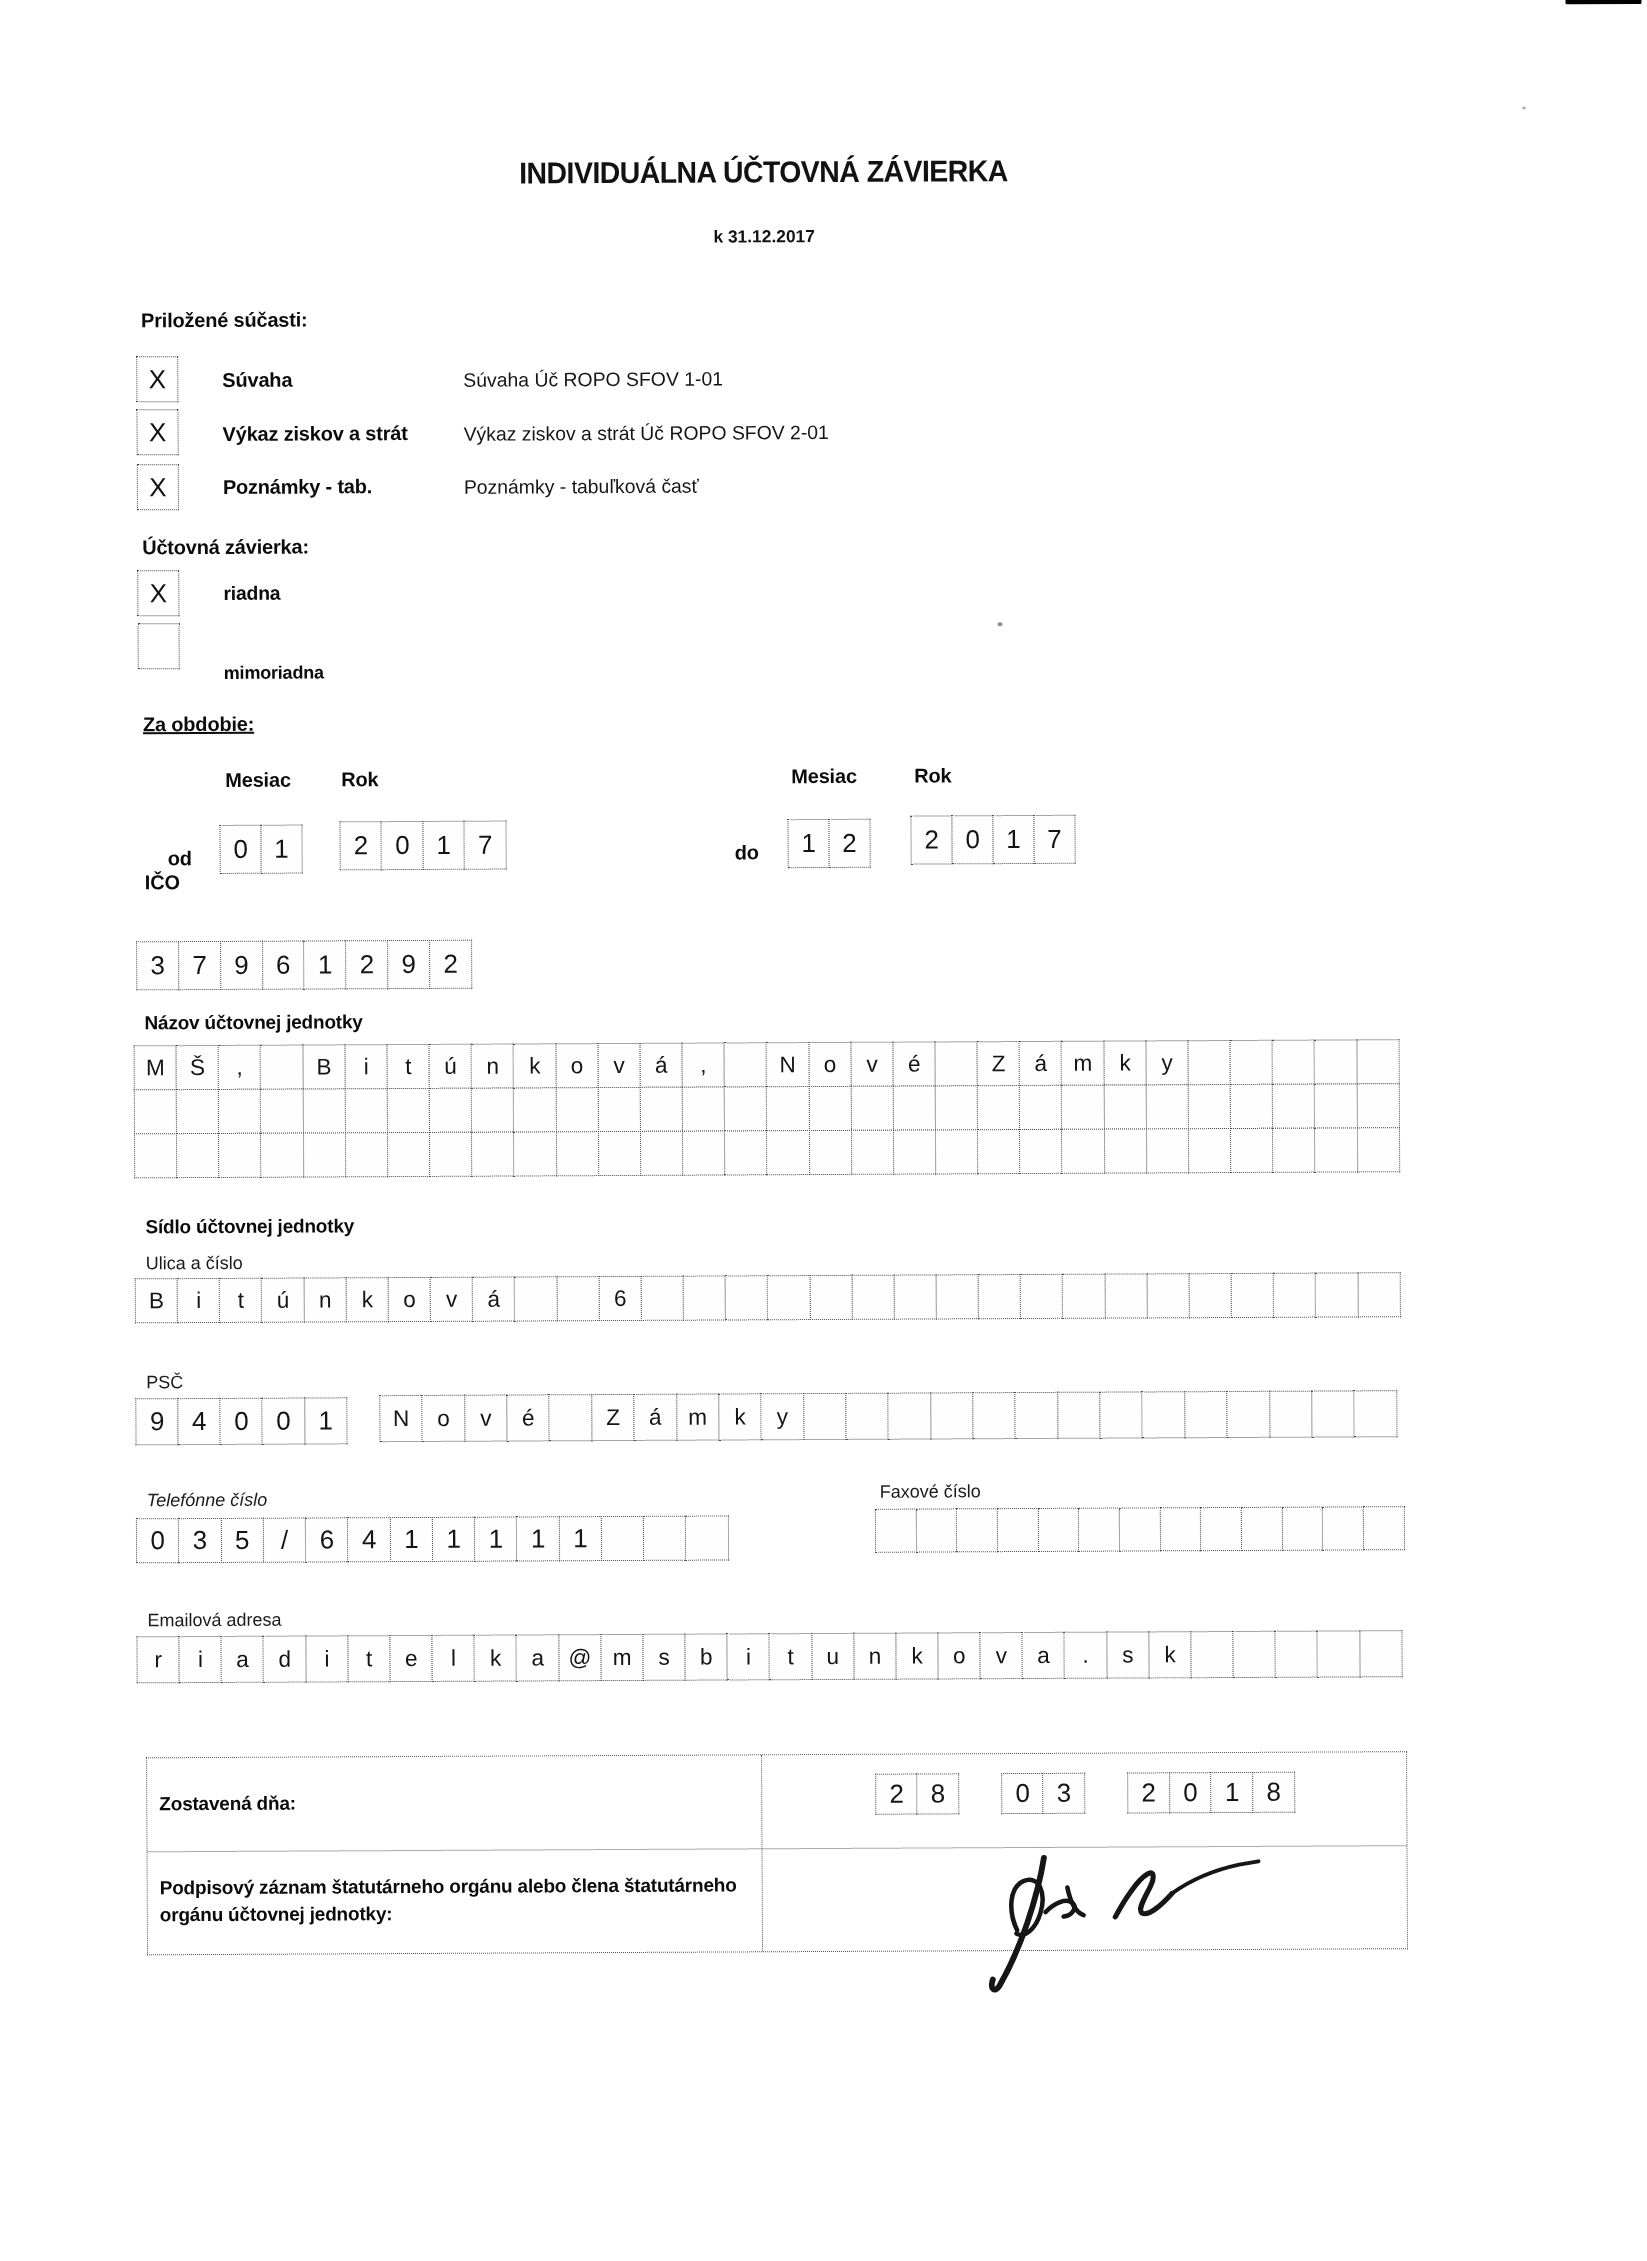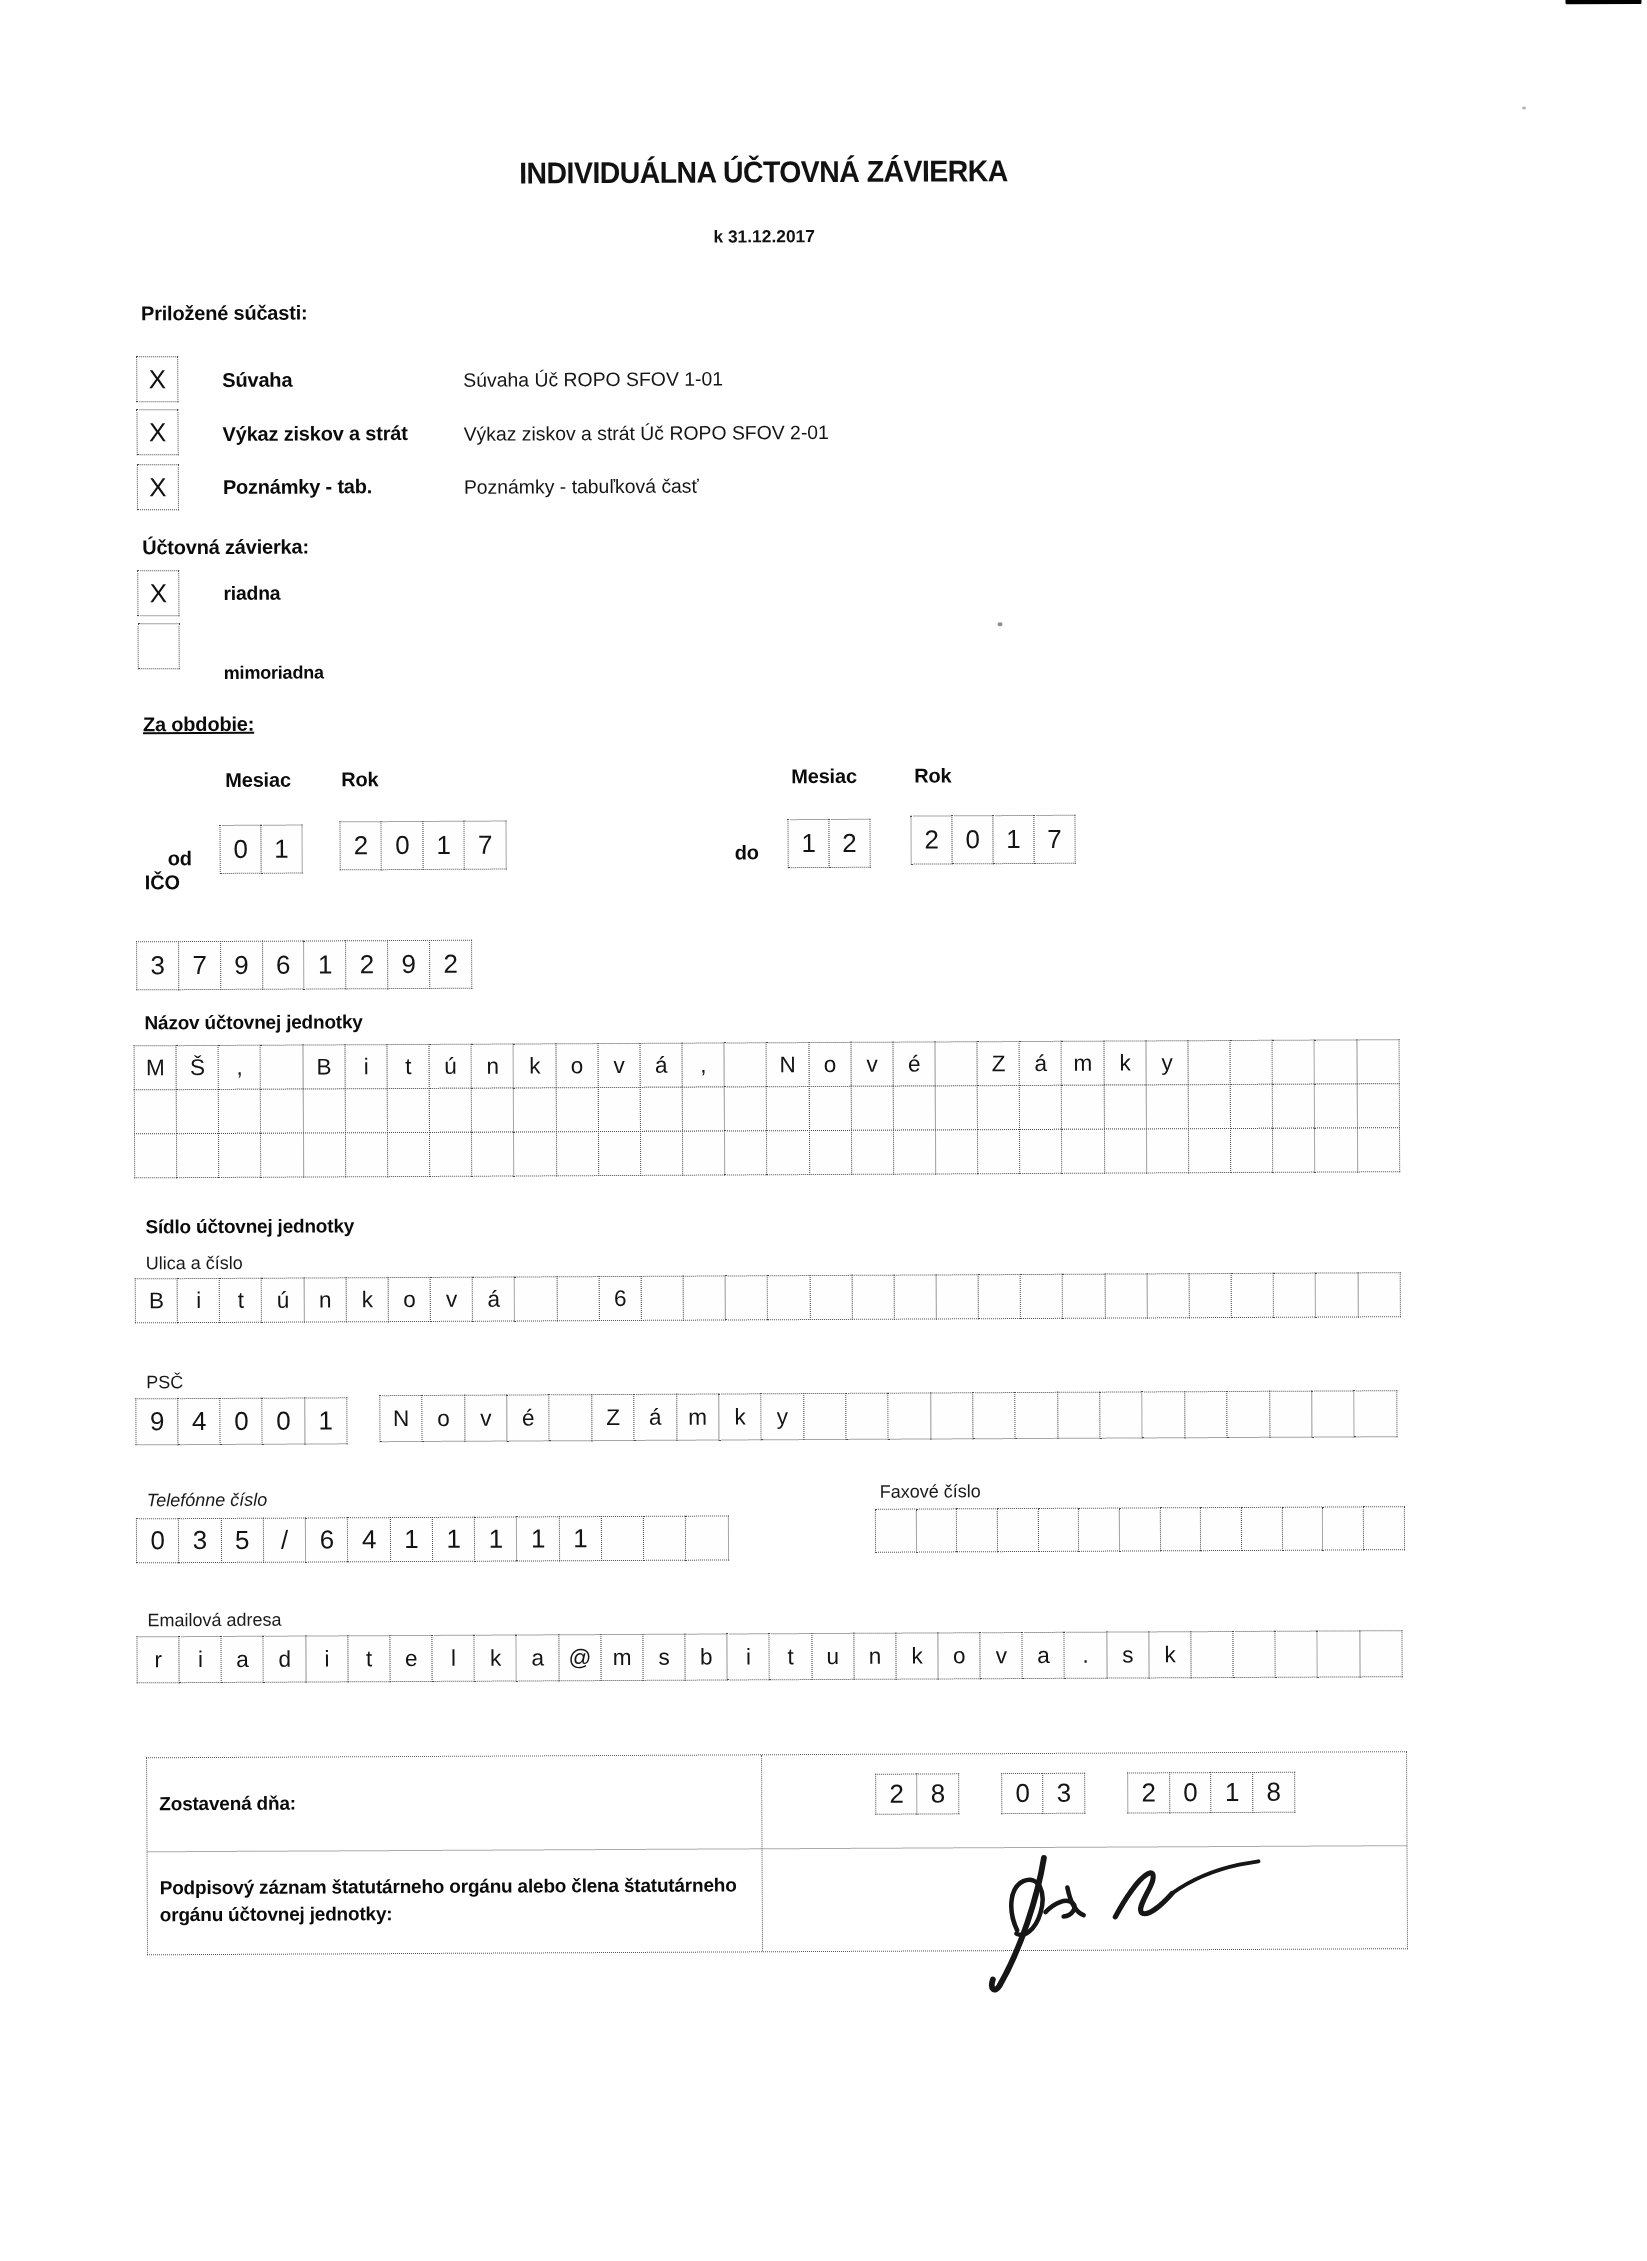--- a/index.html
+++ b/index.html
@@ -30,21 +30,21 @@
 </head>
 <body>
 
 <div class="sheet">
 
   <div class="abs ctr" style="top:155px;">
     <span class="title" style="display:inline-block;">INDIVIDUÁLNA ÚČTOVNÁ ZÁVIERKA</span>
   </div>
   <div class="abs ctr subtitle" style="top:226px;">k 31.12.2017</div>
 
-  <div class="abs hd" style="left:145px;top:299px;">Priložené súčasti:</div>
+  <div class="abs hd" style="left:145px;top:306px;">Priložené súčasti:</div>
 
   <div class="cbx" style="left:140px;top:353px;">
       <span>X</span>
     </div>
   <div class="abs lb" style="left:226px;top:366px;">Súvaha</div>
   <div class="abs ds" style="left:467px;top:367px;">Súvaha Úč ROPO SFOV 1-01</div>
 
   <div class="cbx" style="left:140px;top:406px;">
       <span>X</span>
     </div>

